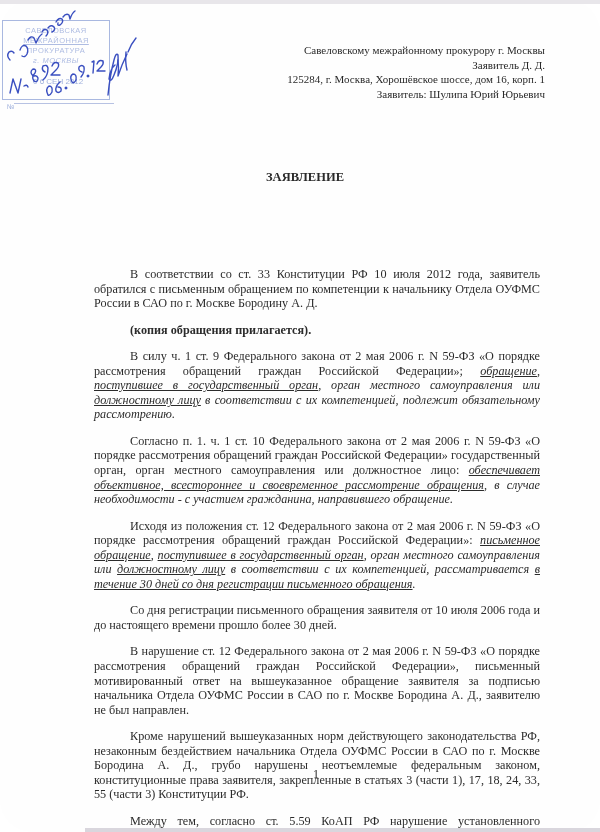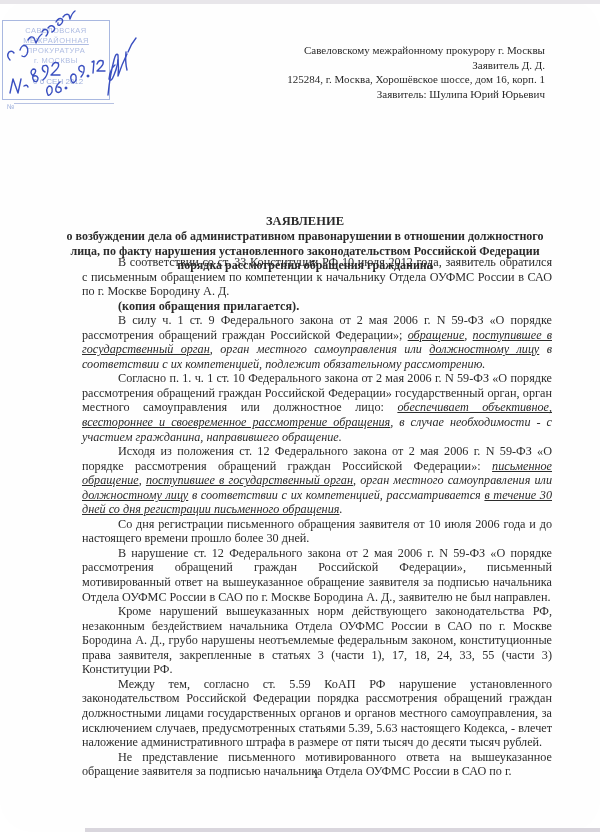--- a/index.html
+++ b/index.html
@@ -21,44 +21,44 @@
   .stamp .st-num { position:absolute; left:4px; top:82px; font-size:7px; color:#9fb0dc; }
   .stamp-underline { position:absolute; left:14px; top:103px; width:100px; height:1px; background:#b7c2e3; }
 
   .handwriting { position:absolute; left:0; top:0; width:140px; height:115px; }
 
   .recipient {
     position:absolute; right:55px; top:43px; text-align:right; font-size:11px; line-height:14.7px; color:#2a2a2a;
   }
 
   .title-block { position:absolute; left:60px; top:170px; width:490px; text-align:center; font-weight:bold; }
-  .title-block .t1 { font-size:12.5px; line-height:15px;margin-top:44px; }
+  .title-block .t1 { font-size:12.5px; line-height:15px; }
   .title-block .t2 { font-size:12px; line-height:14.5px; }
 
   .body-text {
     position:absolute; left:82px; top:255px; width:470px; font-size:12.2px; line-height:14.55px; text-align:justify;
   }
-  .body-text p { margin:0; text-indent:36px; }
+  .body-text p { margin:12px; text-indent:36px; }
   .body-text p.bold { font-weight:bold; }
   .it { font-style:italic; }
   .u { text-decoration:underline; }
 
   .page-number { position:absolute; left:313px; top:767px; font-size:12px; }
 </style>
 </head>
 <body>
 
 <div class="page">
   <div class="topband"></div>
 
   <div class="stamp">
     <div class="st-line" style="top:6px;">САВЕЛОВСКАЯ</div>
     <div class="st-line" style="top:16px;text-decoration:underline;">МЕЖРАЙОННАЯ</div>
     <div class="st-line" style="top:26px;">ПРОКУРАТУРА</div>
-    <div class="st-line" style="top:36px;">г. МОСКВЫ</div>
+    <div class="st-line" style="top:36px;font-style:italic;">г. МОСКВЫ</div>
     <div class="st-date">0 6 СЕН 2012</div>
     <div class="st-num">№</div>
   </div>
   <div class="stamp-underline"></div>
 
   <svg class="handwriting" viewBox="0 0 140 115">
     <g fill="none" stroke="#3a4fc0" stroke-width="1.4" stroke-linecap="round" stroke-linejoin="round">
 
       <path d="M10 60 q-4 -4 -1 -8 q3 -2 5 1"></path>
       <path d="M20 50 q2 -6 6 -4 q3 3 1 8 q-2 4 -5 2"></path>
@@ -92,21 +92,20 @@
 
   <div class="recipient">
     <div>Савеловскому межрайонному прокурору г. Москвы</div>
     <div>Заявитель Д. Д.</div>
     <div>125284, г. Москва, Хорошёвское шоссе, дом 16, корп. 1</div>
     <div>Заявитель: Шулипа Юрий Юрьевич</div>
   </div>
 
   <div class="title-block">
     <div class="t1">ЗАЯВЛЕНИЕ</div>
-    <div class="t2">о возбуждении дела об административном правонарушении в отношении должностного лица, по факту нарушения установленного законодательством Российской Федерации порядка рассмотрения обращения гражданина</div>
   </div>
 
   <div class="body-text">
     <p>В соответствии со ст. 33 Конституции РФ 10 июля 2012 года, заявитель обратился с письменным обращением по компетенции к начальнику Отдела ОУФМС России в САО по г. Москве Бородину А. Д.</p>
     <p class="bold">(копия обращения прилагается).</p>
     <p><span>В силу ч. 1 ст. 9 Федерального закона от 2 мая 2006 г. N 59-ФЗ «О порядке рассмотрения обращений граждан Российской Федерации»; </span><span class="it u">обращение</span><span class="it">, </span><span class="it u">поступившее в государственный орган</span><span class="it">, орган местного самоуправления или </span><span class="it u">должностному лицу</span><span class="it"> в соответствии с их компетенцией, подлежит обязательному рассмотрению.</span></p>
     <p><span>Согласно п. 1. ч. 1 ст. 10  Федерального закона от 2 мая 2006 г. N 59-ФЗ «О порядке рассмотрения обращений граждан Российской Федерации»  государственный орган, орган местного самоуправления или должностное лицо: </span><span class="it u">обеспечивает объективное, всестороннее и своевременное рассмотрение обращения</span><span class="it">, в случае необходимости - с участием гражданина, направившего обращение.</span></p>
     <p><span>Исходя из положения ст. 12 Федерального закона от 2 мая 2006 г. N 59-ФЗ «О порядке рассмотрения обращений граждан Российской Федерации»: </span><span class="it u">письменное обращение</span><span class="it">, </span><span class="it u">поступившее в государственный орган</span><span class="it">, орган местного самоуправления или </span><span class="it u">должностному лицу</span><span class="it"> в соответствии с их компетенцией, рассматривается </span><span class="it u">в течение 30 дней со дня регистрации письменного обращения</span><span class="it">.</span></p>
     <p>Со дня регистрации письменного обращения заявителя от 10 июля 2006 года и до настоящего времени прошло более 30 дней.</p>
     <p>В нарушение ст. 12 Федерального закона от 2 мая 2006 г. N 59-ФЗ «О порядке рассмотрения обращений граждан Российской Федерации», письменный мотивированный ответ на вышеуказанное обращение заявителя за подписью начальника Отдела ОУФМС России в САО по г. Москве Бородина А. Д., заявителю не был направлен.</p>

